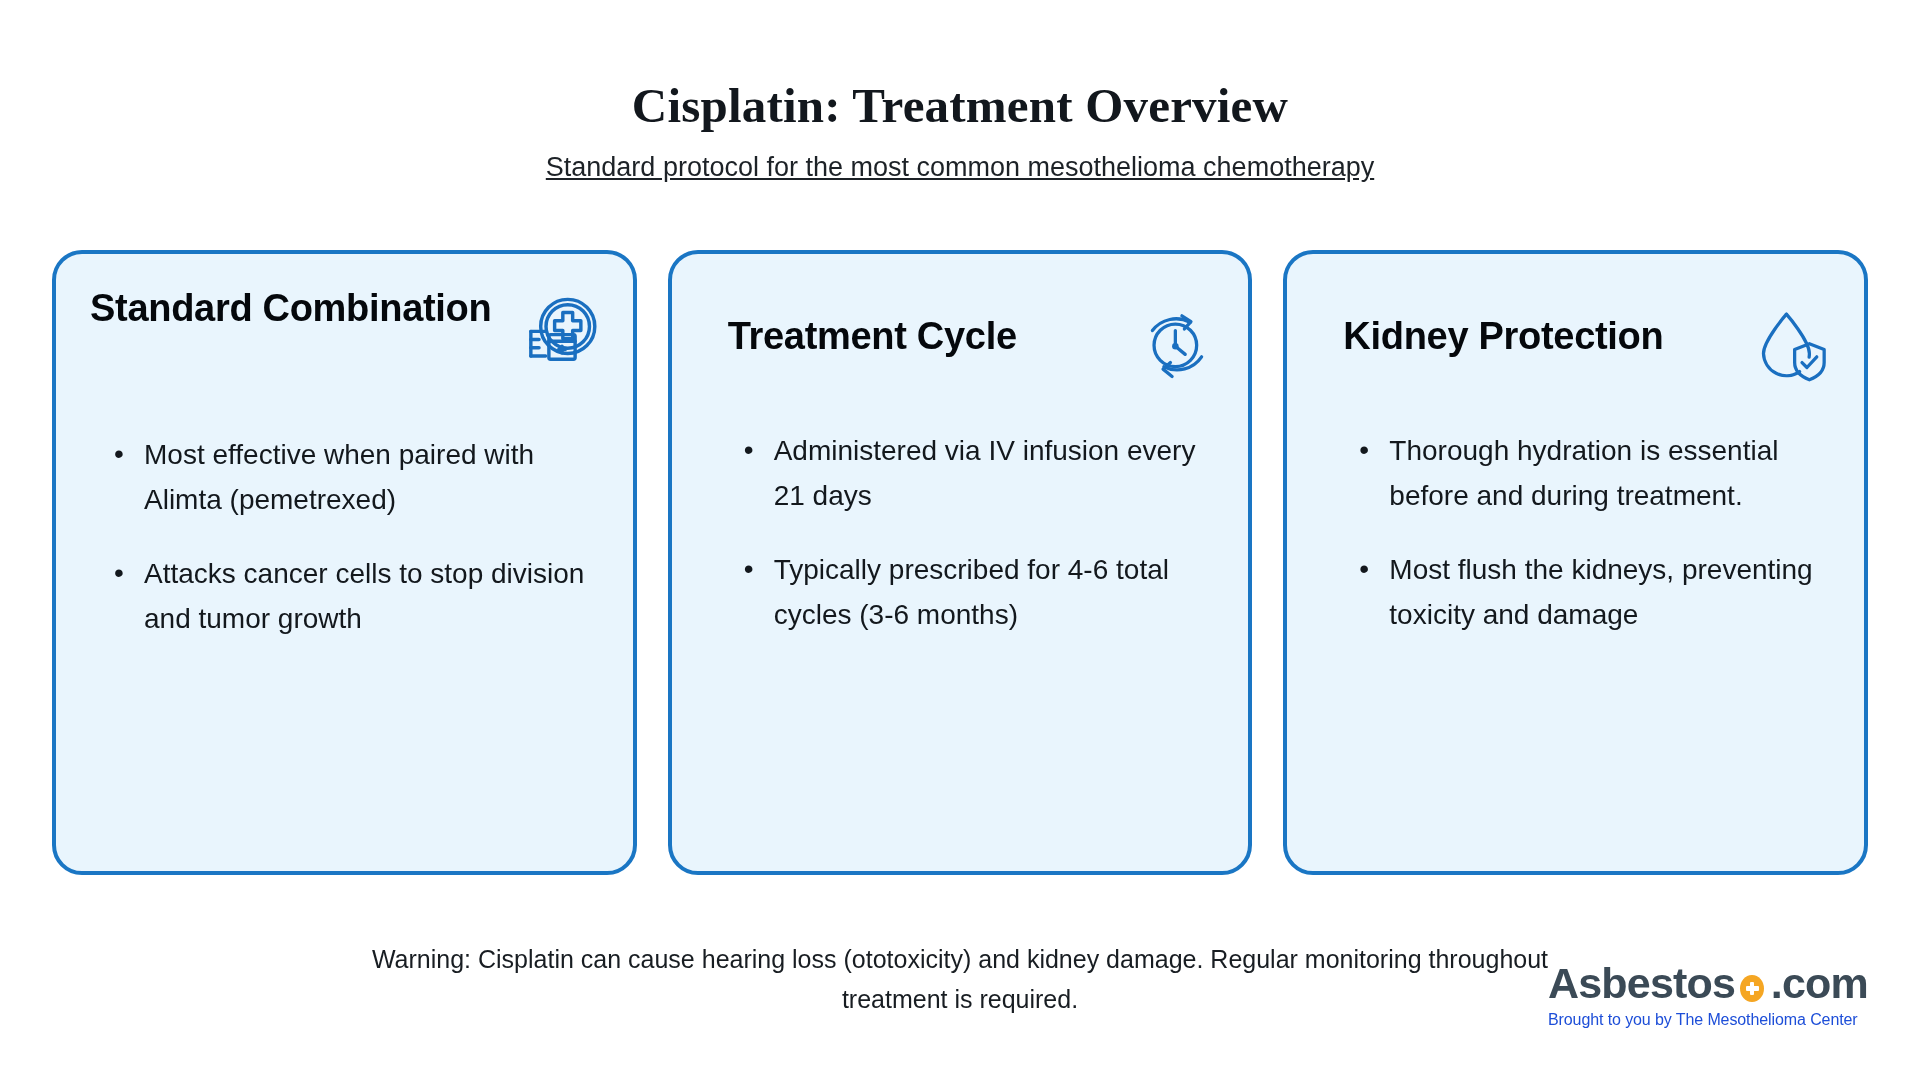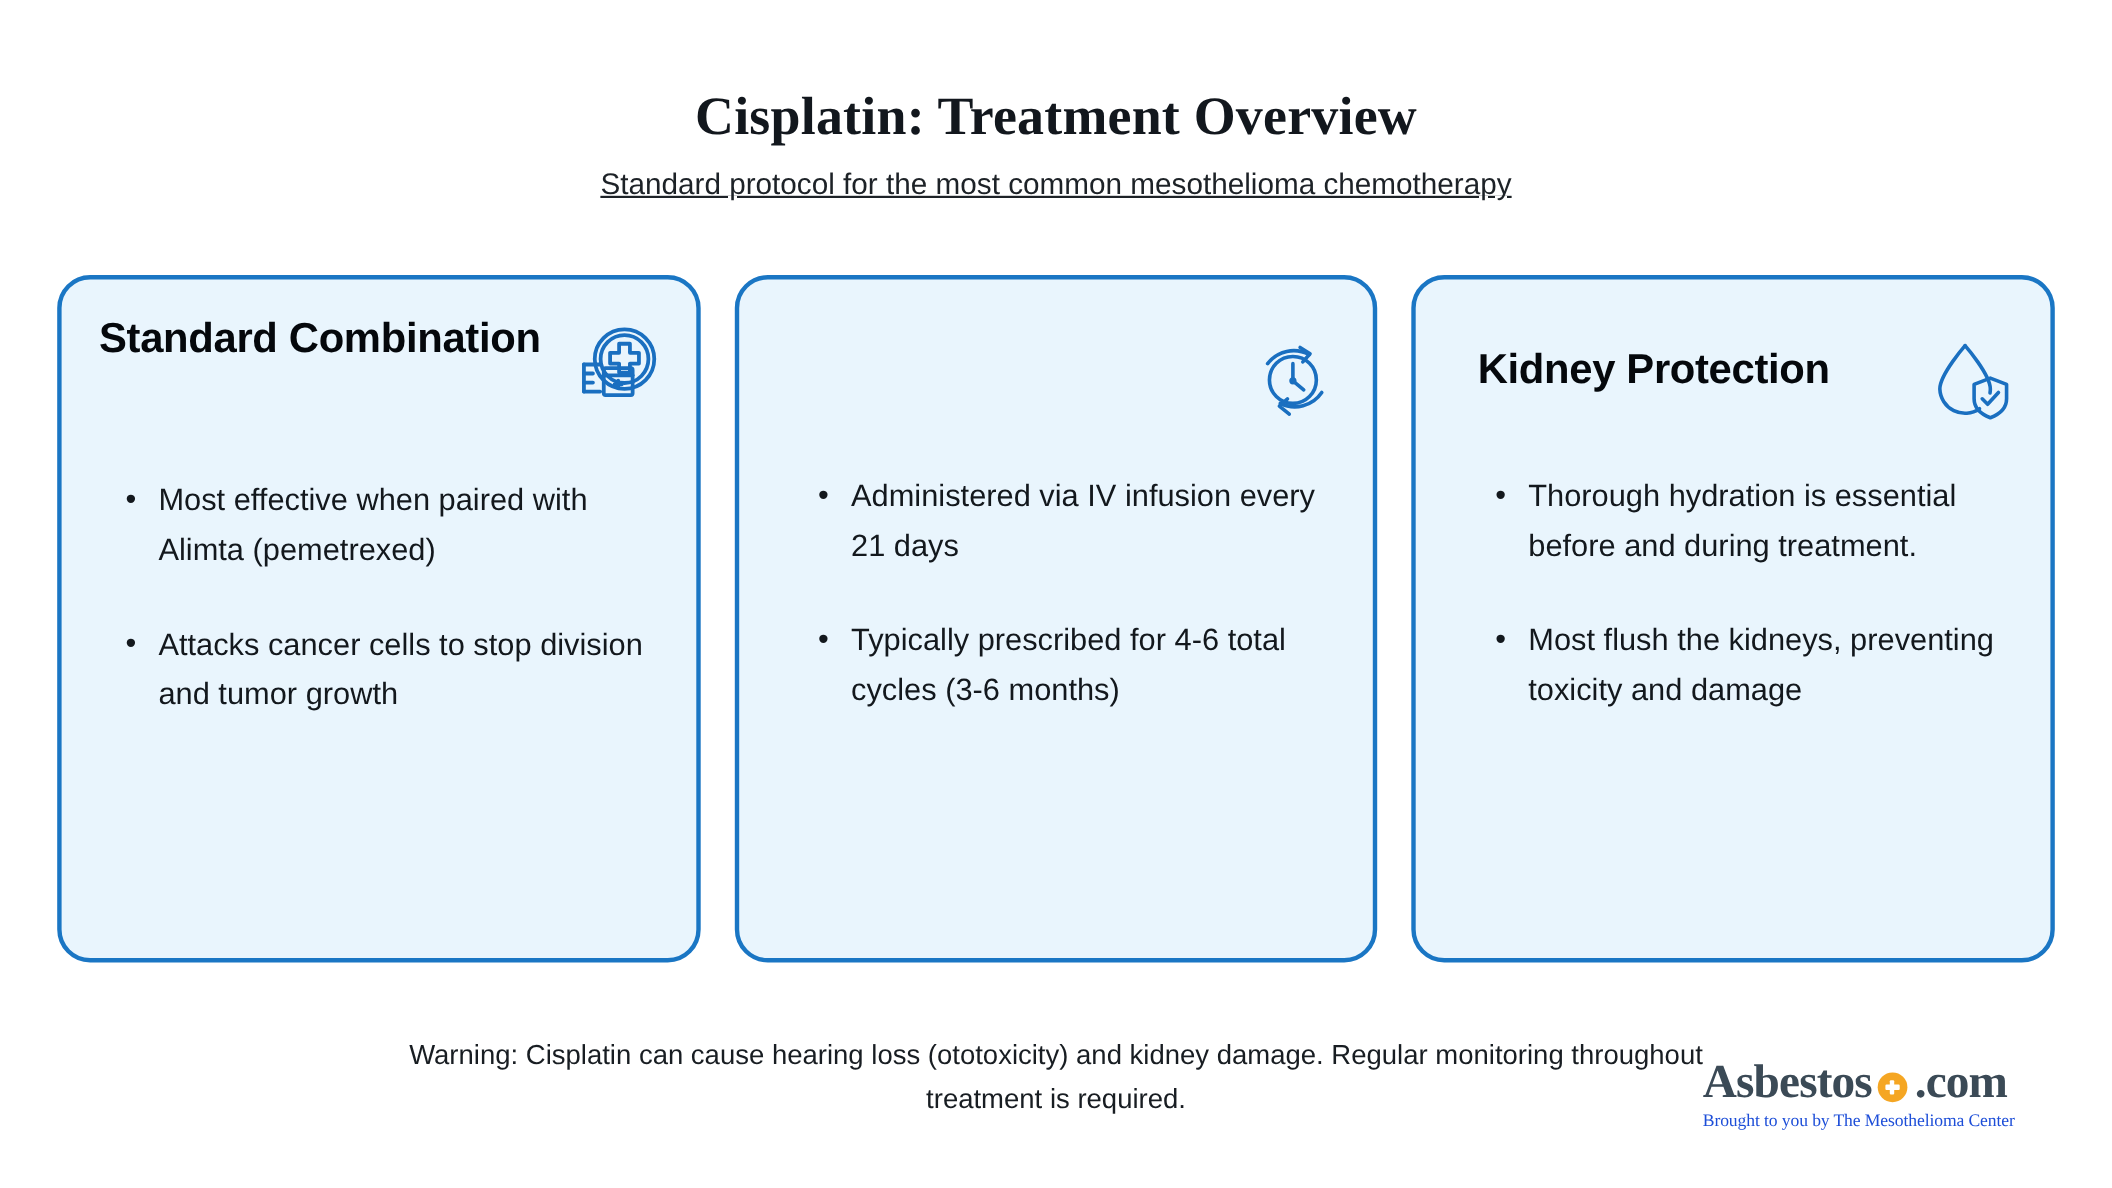--- a/index.html
+++ b/index.html
@@ -104,21 +104,21 @@
     list-style: none;
     padding-left: 22px;
   }
 
   .card.two .bullets,
   .card.three .bullets { padding-left: 36px; margin-top: 26px; }
 
   .bullets li {
     position: relative;
     padding-left: 32px;
-    margin-bottom: 40px;
+    margin-bottom: 28px;
     font-size: 28px;
     line-height: 1.62;
     color: #13181d;
   }
 
   .bullets li:last-child { margin-bottom: 12px; }
 
   .bullets li::before {
     content: "\2022";
     position: absolute;
@@ -142,21 +142,20 @@
     padding: 0 360px;
   }
 
   
   .logo {
     position: absolute;
     right: 52px;
     top: 962px;
     width: 320px;
     text-align: left;
-    font-family: Liberation Serif, serif;
   }
 
   .logo-main {
     display: flex;
     align-items: center;
     font-weight: 700;
     font-size: 43px;
     color: #3b4a56;
     letter-spacing: -0.8px;
     line-height: 1;
@@ -221,20 +220,21 @@
         </div>
       </div>
       <ul class="bullets">
         <li>Most effective when paired with Alimta (pemetrexed)</li>
         <li>Attacks cancer cells to stop division and tumor growth</li>
       </ul>
     </div>
 
     <div class="card two">
       <div class="card-head">
+        <div class="card-title">Treatment Cycle</div>
         <div class="card-icon">
           <svg viewBox="0 0 100 100" fill="none" stroke="#1a6fc0" stroke-width="4" stroke-linecap="round" stroke-linejoin="round">
             <circle cx="48" cy="48" r="26"></circle>
             <path d="M48 30v19l12 10"></path>
             <circle cx="48" cy="49" r="4" fill="#1a6fc0" stroke="none"></circle>
             <path d="M20 30a36 36 0 0 1 46-10"></path>
             <path d="M56 12l11 7-8 9"></path>
             <path d="M80 62a36 36 0 0 1-46 12"></path>
             <path d="M44 86l-11-9 9-8"></path>
           </svg>

